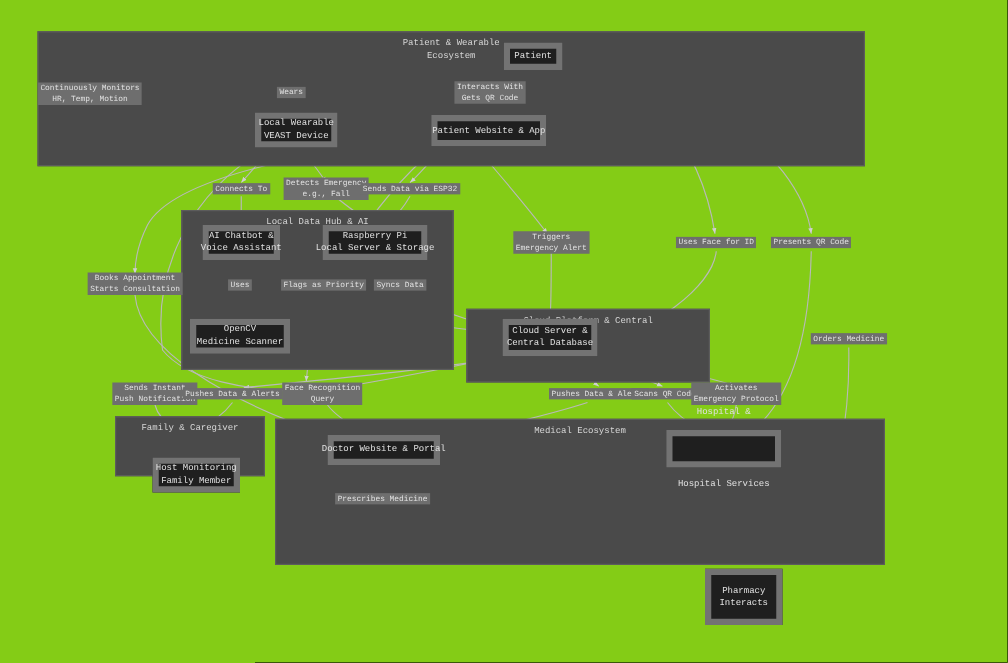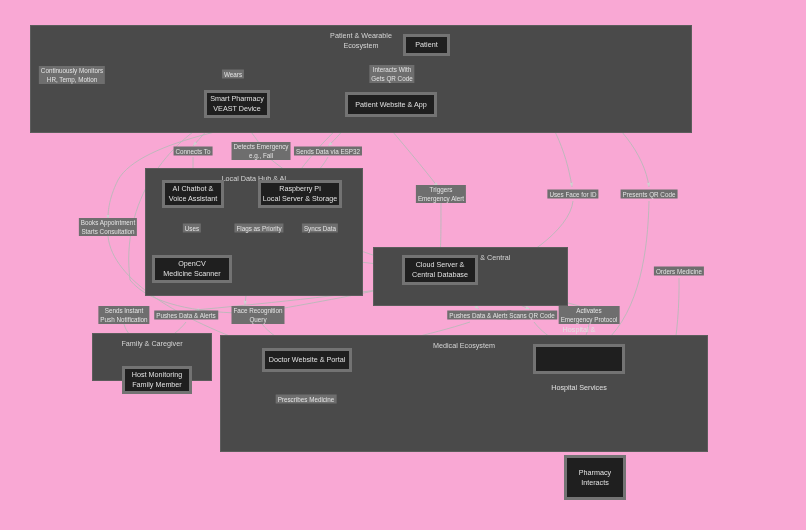--- a/index.html
+++ b/index.html
@@ -1,31 +1,31 @@
 <!DOCTYPE html>
 <html><head>
 <meta charset="utf-8">
 <style>
   html,body{margin:0;padding:0;background:#000;}
   #stage{
-    position:relative;width:806px;height:530px;background:#f9a8d4;
-    font-family:Liberation Sans, sans-serif;
+    position:relative;width:806px;height:530px;background:#84cc16;
+    font-family:Liberation Mono, monospace;
     overflow:hidden;
   }
   #svg-layer{position:absolute;left:0;top:0;width:806px;height:530px;}
   .cluster{
     position:absolute;background:#4a4a4a;border:1px solid #5c5c5c;
     box-sizing:border-box;
   }
   .cluster-title{
     position:absolute;left:0;right:0;top:5px;text-align:center;
     color:#d6d6d6;font-size:7.2px;line-height:9.5px;white-space:pre-line;
   }
   .node{
-    position:absolute;background:#1f1f1f;border:3px solid #737373;
+    position:absolute;background:#1f1f1f;border:5px solid #737373;
     box-sizing:border-box;display:flex;flex-direction:column;
     align-items:center;justify-content:center;
     color:#e0e0e0;font-size:7.2px;line-height:10px;text-align:center;
   }
   .node span{display:block;white-space:nowrap;}
   .edge-label{
     position:absolute;background:#6e6e6e;color:#e3e3e3;
     font-size:6.3px;line-height:9px;text-align:center;
     padding:0px 2px;box-sizing:border-box;white-space:pre-line;
     transform:translate(-50%,-50%);
@@ -102,21 +102,21 @@
       </div>
       <div class="cluster" style="left: 220px; top: 335px; width: 488px; height: 117px;">
         <div class="cluster-title">Medical Ecosystem</div>
       </div>
     </div>
   <div id="nodes-group">
       <div class="node" style="left: 403px; top: 34px; width: 47px; height: 22px;">
         <span>Patient</span>
       </div>
       <div class="node" style="left: 204px; top: 90px; width: 66px; height: 28px;">
-        <span>Smart Pharmacy</span>
+        <span>Local Wearable</span>
         <span>VEAST Device</span>
       </div>
       <div class="node" style="left: 345px; top: 92px; width: 92px; height: 25px;">
         <span>Patient Website &amp; App</span>
       </div>
       <div class="node" style="left: 162px; top: 180px; width: 62px; height: 28px;">
         <span>AI Chatbot &amp;</span>
         <span>Voice Assistant</span>
       </div>
       <div class="node" style="left: 258px; top: 180px; width: 84px; height: 28px;">

